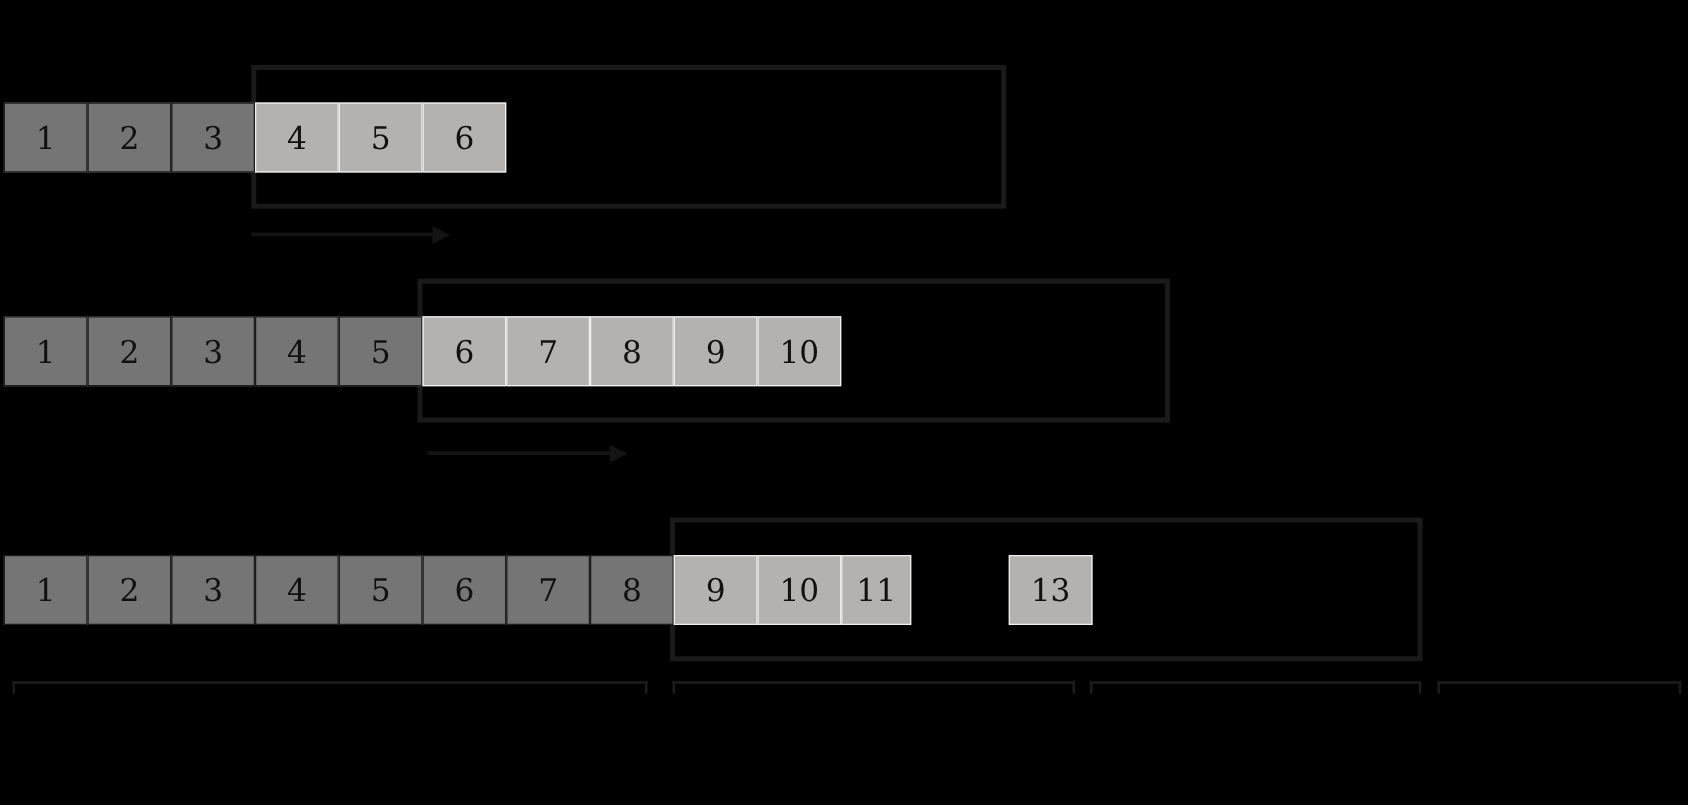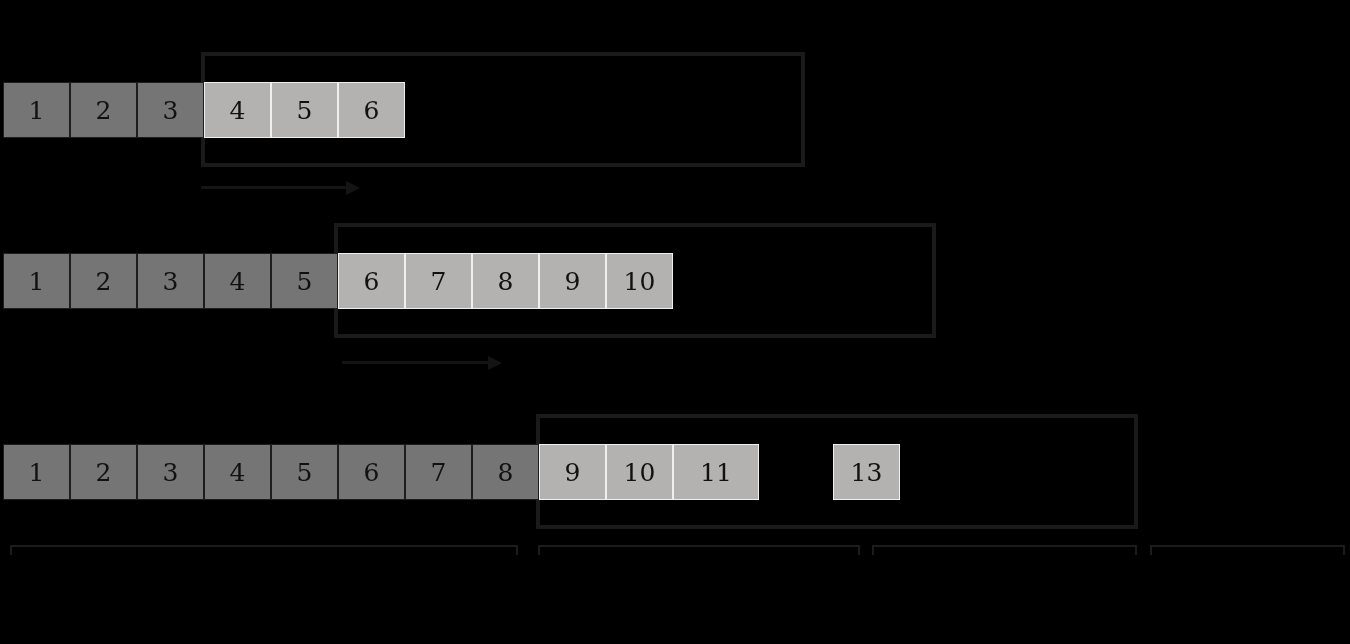--- a/index.html
+++ b/index.html
@@ -95,19 +95,19 @@
     <div class="cell consumed" style="left: 3px; top: 444px; width: 67px; height: 56px;">1</div>
     <div class="cell consumed" style="left: 70px; top: 444px; width: 67px; height: 56px;">2</div>
     <div class="cell consumed" style="left: 137px; top: 444px; width: 67px; height: 56px;">3</div>
     <div class="cell consumed" style="left: 204px; top: 444px; width: 67px; height: 56px;">4</div>
     <div class="cell consumed" style="left: 271px; top: 444px; width: 67px; height: 56px;">5</div>
     <div class="cell consumed" style="left: 338px; top: 444px; width: 67px; height: 56px;">6</div>
     <div class="cell consumed" style="left: 405px; top: 444px; width: 67px; height: 56px;">7</div>
     <div class="cell consumed" style="left: 472px; top: 444px; width: 67px; height: 56px;">8</div>
     <div class="cell pending" style="left: 539px; top: 444px; width: 67px; height: 56px;">9</div>
     <div class="cell pending" style="left: 606px; top: 444px; width: 67px; height: 56px;">10</div>
-    <div class="cell pending" style="left: 673px; top: 444px; width: 86px; height: 56px;">11</div>
-    <div class="cell pending" style="left: 807px; top: 444px; width: 67px; height: 56px; margin-left: 26px;">13</div>
+    <div class="cell pending" style="left: 673px; top: 444px; width: 56px; height: 56px;">11</div>
+    <div class="cell pending" style="left: 807px; top: 444px; width: 67px; height: 56px;">13</div>
     <div class="brace" style="left: 10px; top: 545px; width: 508px;"></div>
     <div class="brace" style="left: 538px; top: 545px; width: 322px;"></div>
     <div class="brace" style="left: 872px; top: 545px; width: 265px;"></div>
     <div class="brace" style="left: 1150px; top: 545px; width: 195px;"></div>
   </div>
 
 </body></html>

